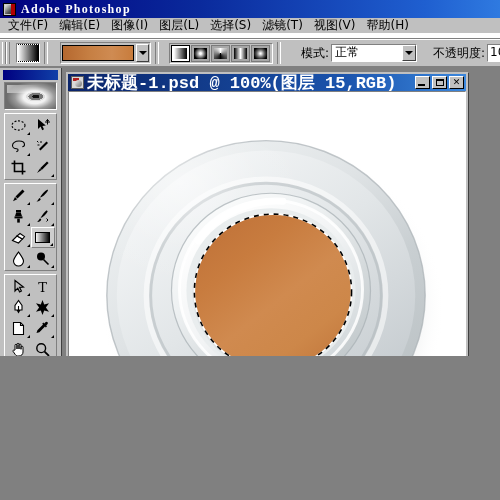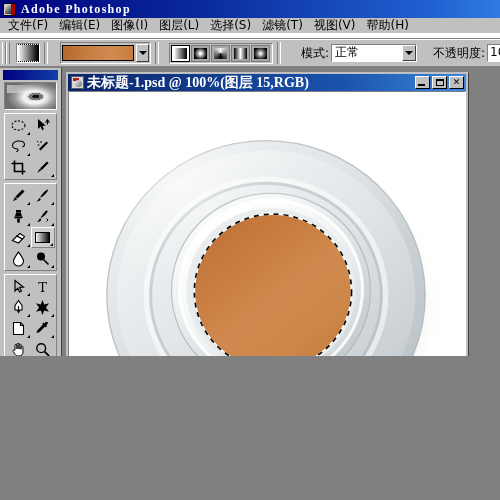--- a/index.html
+++ b/index.html
@@ -219,22 +219,22 @@
     padding:0 1px;
   }
   .doc-icon{
     width:13px;height:13px;margin:0 3px 0 2px;flex:none;position:relative;
     background:#d8d8d8;border:1px solid #5a5a5a;box-sizing:border-box;
   }
   .doc-icon:before{content:"";position:absolute;left:1px;top:1px;width:6px;height:3px;background:#b02020;}
   .doc-icon:after{content:"";position:absolute;right:1px;bottom:1px;width:7px;height:7px;border-radius:50%;
     background:linear-gradient(135deg,#f0f0f0,#707070);}
   .doc-title-text{
-    color:#fff;font-size:14px;font-weight:bold;white-space:nowrap;flex:1;overflow:hidden;
-    font-family:Liberation Serif, serif;
+    color:#fff;font-size:17px;font-weight:bold;white-space:nowrap;flex:1;overflow:hidden;
+    font-family:Liberation Mono, monospace;
   }
   .wbtns{display:flex;gap:2px;padding-right:1px;}
   .wbtn{
     width:15px;height:13px;background:#c0c0c0;
     border:1px solid;border-color:#fff #000 #000 #fff;
     position:relative;box-sizing:border-box;
     display:flex;align-items:center;justify-content:center;
     font-size:9px;line-height:1;color:#000;font-family:"DejaVu Sans","Liberation Sans",sans-serif;
   }
   .wbtn .min{position:absolute;left:2px;bottom:2px;width:7px;height:2px;background:#000;}

